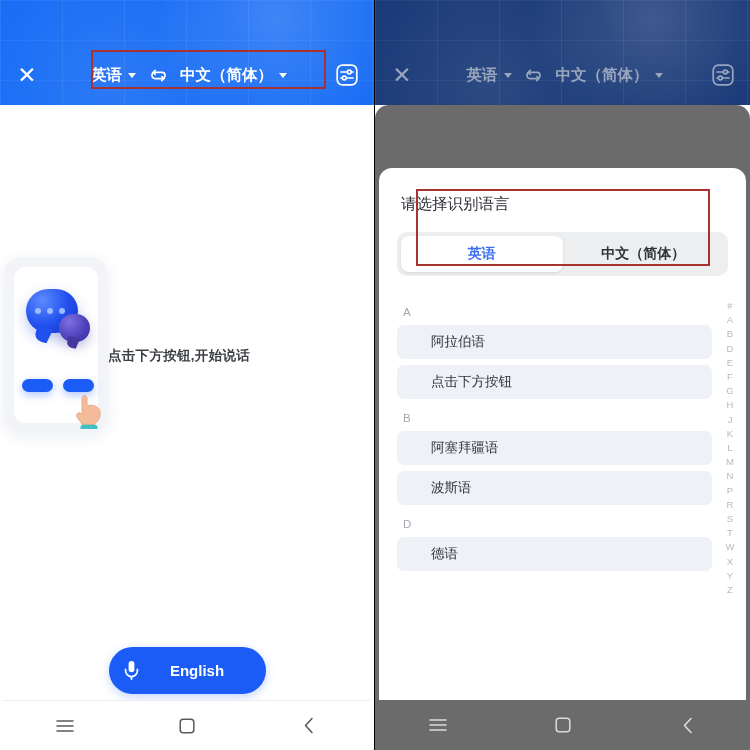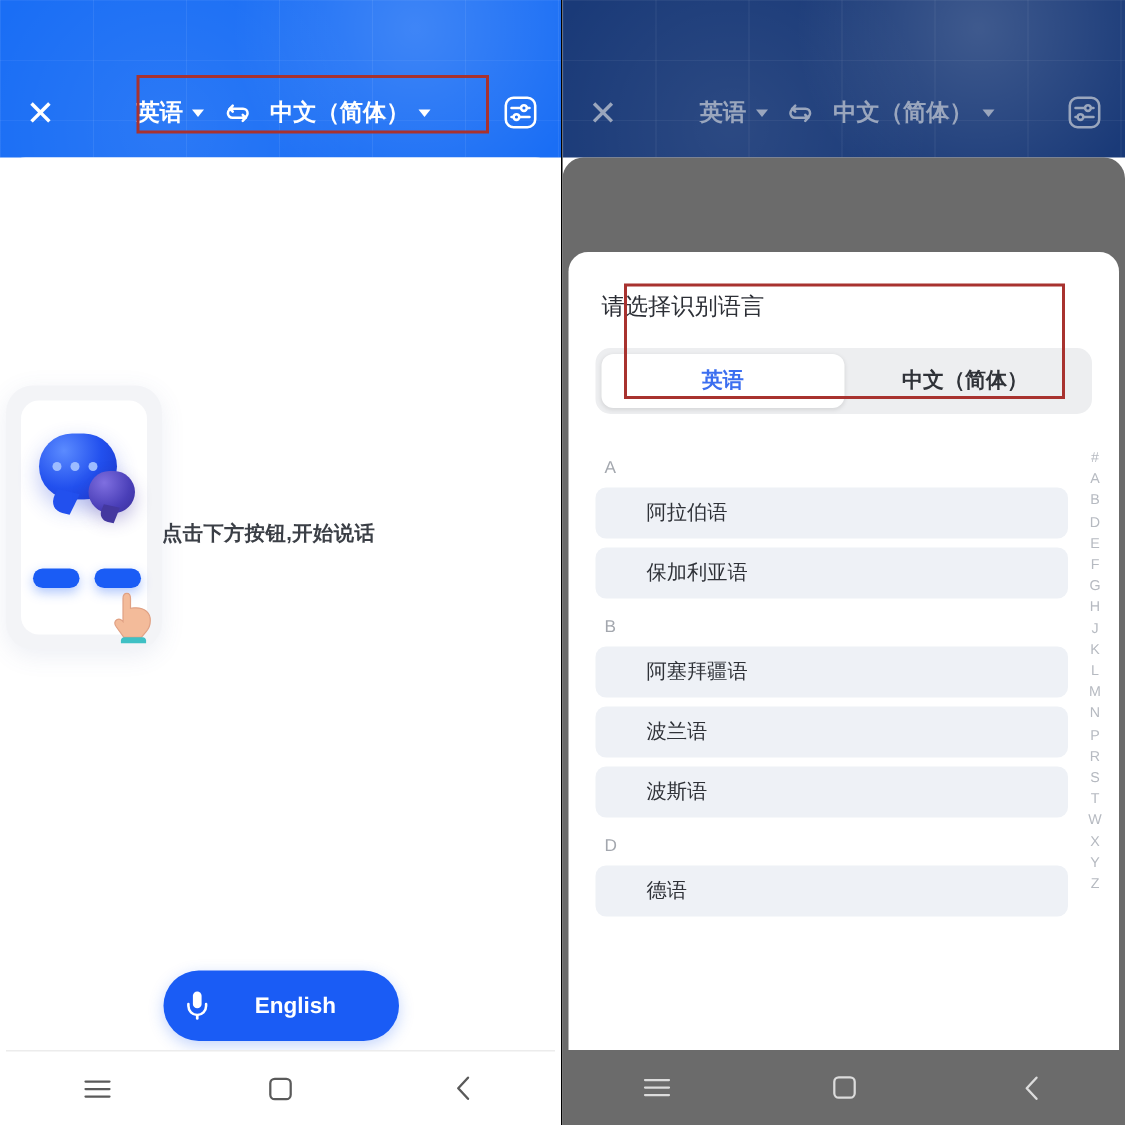--- a/index.html
+++ b/index.html
@@ -308,25 +308,24 @@
       <div class="sheet-title">请选择识别语言</div>
 
       <div class="seg">
         <div class="seg-it on">英语</div>
         <div class="seg-it">中文（简体）</div>
       </div>
 
       <div class="list">
         <div class="grp">A</div>
         <div class="lang-it">阿拉伯语</div>
-        <div class="lang-it">保加利亚语</div>
+        <div class="lang-it">点击下方按钮</div>
 
         <div class="grp">B</div>
         <div class="lang-it">阿塞拜疆语</div>
-        <div class="lang-it">波兰语</div>
         <div class="lang-it">波斯语</div>
 
         <div class="grp">D</div>
         <div class="lang-it">德语</div>
       </div>
 
       <div class="alpha" id="alpha-index">
           <span>#</span>
           <span>A</span>
           <span>B</span>

